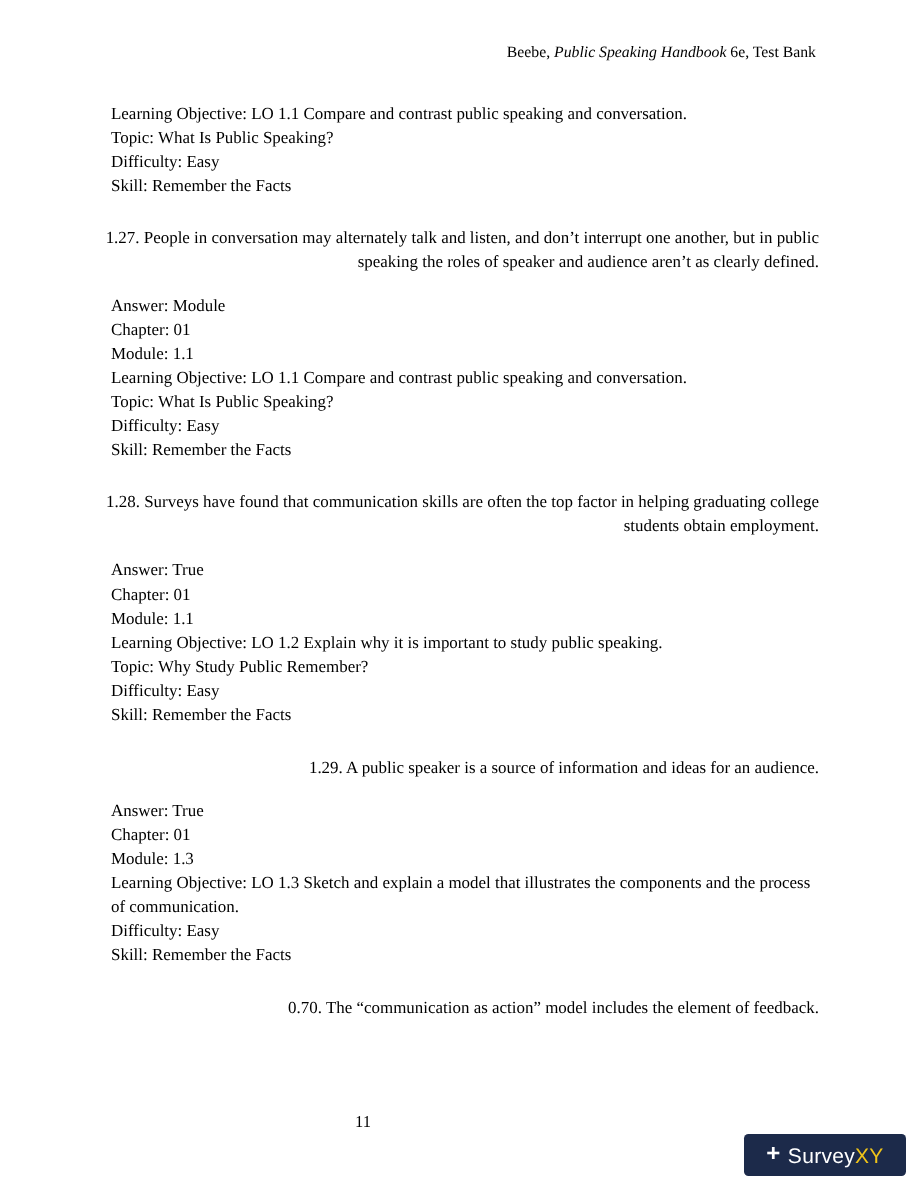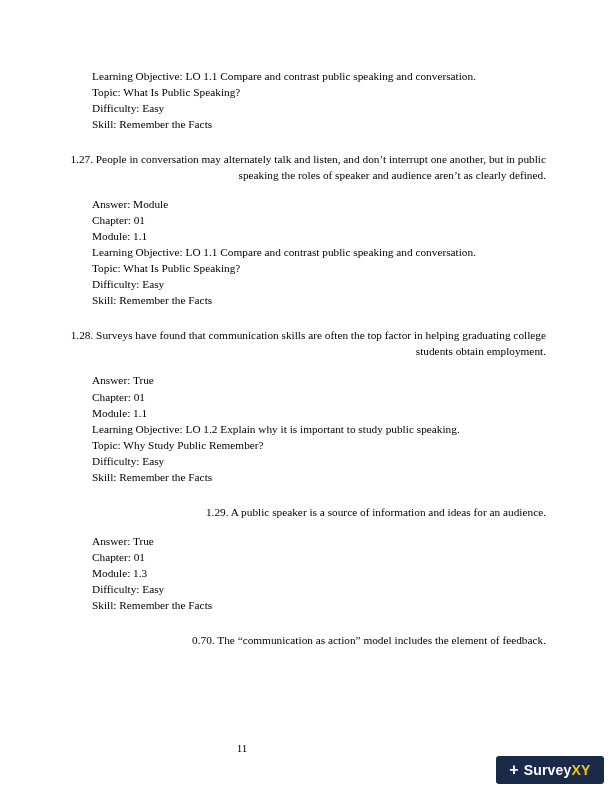--- a/index.html
+++ b/index.html
@@ -43,21 +43,21 @@
   }
   .q-block {
     margin-bottom: 0;
   }
   .q-stem {
     text-align: right;
     margin: 0 0 2px 0;
     text-indent: 0;
   }
   .meta {
-    margin: 0 0 0 24px;
+    margin: 0 0 0 6px;
     font-family: Liberation Serif, serif;
   }
   .meta-line {
     margin: 0;
     white-space: normal;
   }
   .gap-sm {
     height: 11px;
   }
   .gap-lg {
@@ -87,32 +87,35 @@
   }
   .watermark .plus {
     color: #ffffff;
     font-size: 16px;
     font-weight: bold;
     line-height: 1;
   }
   .watermark .wm-text {
     color: #ffffff;
     font-size: 14px;
-    font-weight: bold;
+    font-weight: normal;
     letter-spacing: 0.2px;
   }
   .watermark .wm-text .accent {
     color: #f0c419;
   }
 </style>
 </head>
 <body>
 
 <div class="page">
 
+  <div class="header">
+    <span>Beebe, </span><span class="ital">Public Speaking Handbook</span><span> 6e, Test Bank</span>
+  </div>
 
   <div class="content">
 
     <div class="meta">
       <p class="meta-line">Learning Objective: LO 1.1 Compare and contrast public speaking and conversation.</p>
       <p class="meta-line">Topic: What Is Public Speaking?</p>
       <p class="meta-line">Difficulty: Easy</p>
       <p class="meta-line">Skill: Remember the Facts</p>
     </div>
 
@@ -150,20 +153,21 @@
 
     <div class="gap-lg"></div>
 
     <div class="q-block">
       <p class="q-stem">1.29. A public speaker is a source of information and ideas for an audience.</p>
       <div class="gap-sm"></div>
       <div class="meta">
         <p class="meta-line">Answer: True</p>
         <p class="meta-line">Chapter: 01</p>
         <p class="meta-line">Module: 1.3</p>
+        <p class="meta-line">Learning Objective: LO 1.3 Sketch and explain a model that illustrates the components and the process of communication.</p>
         <p class="meta-line">Difficulty: Easy</p>
         <p class="meta-line">Skill: Remember the Facts</p>
       </div>
     </div>
 
     <div class="gap-lg"></div>
 
     <div class="q-block">
       <p class="q-stem">0.70. The “communication as action” model includes the element of feedback.</p>
     </div>

